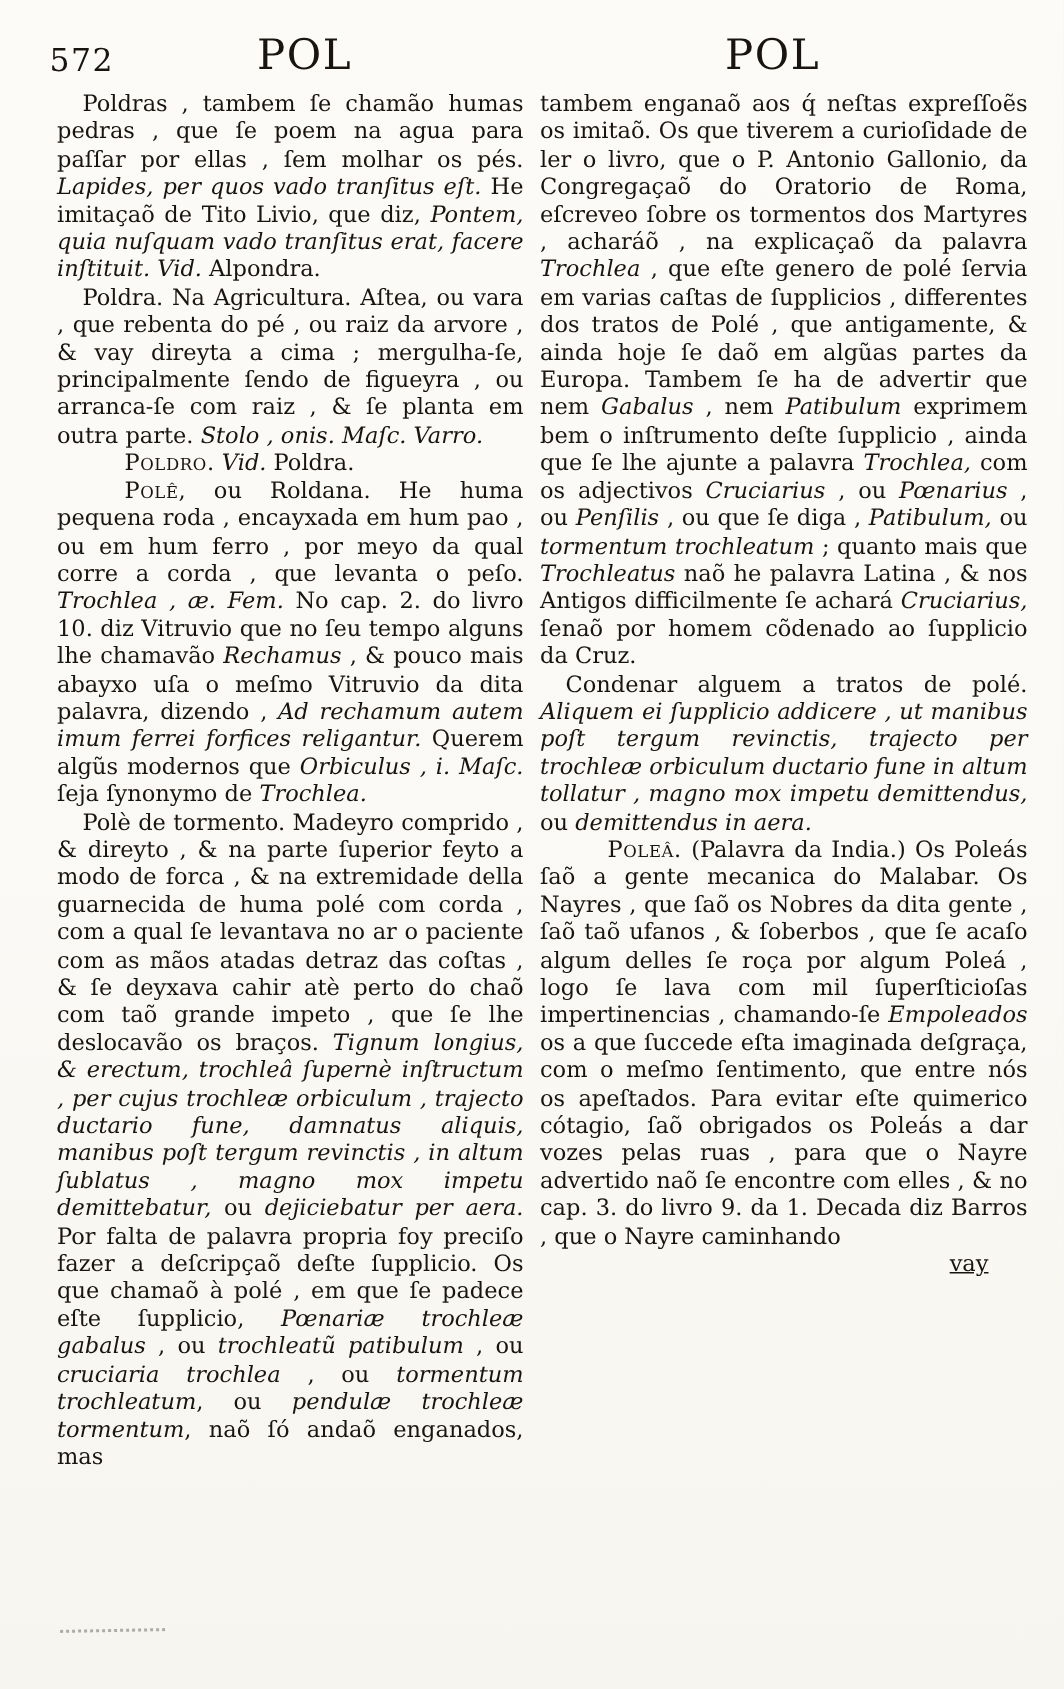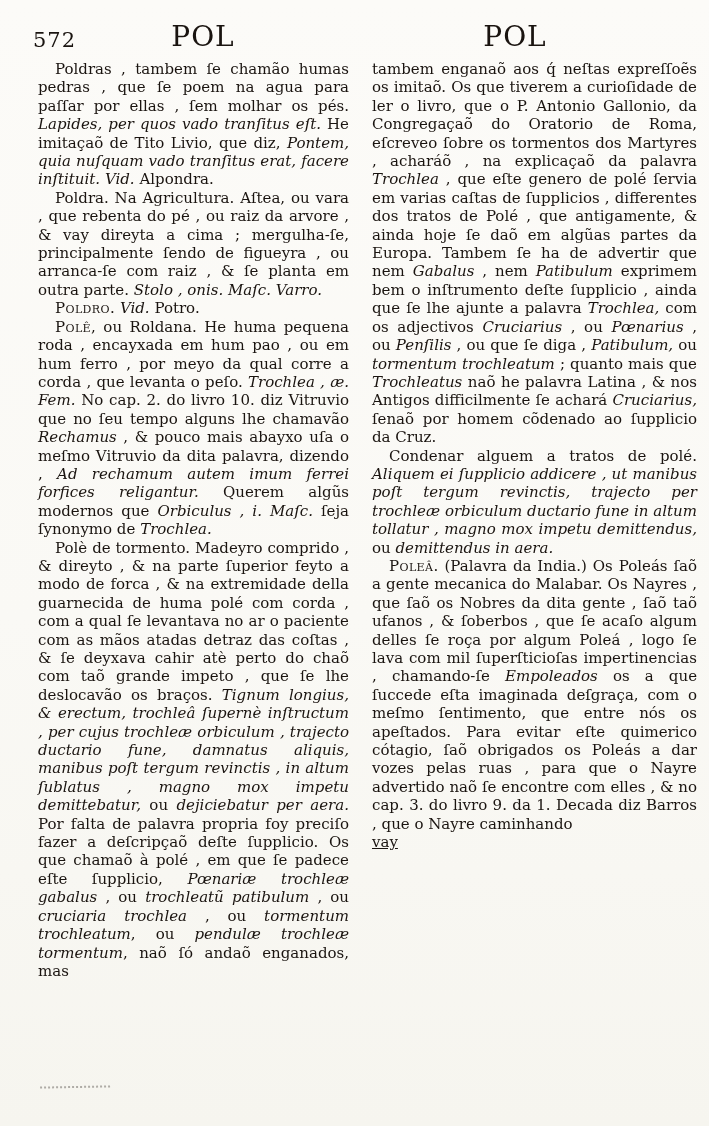--- a/index.html
+++ b/index.html
@@ -24,44 +24,44 @@
     font-size: 28px; font-weight: normal; text-align: center; letter-spacing: 1px;
   }
   #rhead-left  { left: 138px; }
   #rhead-right { left: 450px; }
   .col {
     position: absolute; top: 60px;
     font-size: 15px; line-height: 18.4px;
     text-align: justify; text-justify: inter-word;
   }
   #col-left  { left: 38px;  width: 311px; }
-  #col-right { left: 372px; width: 325px; }
+  #col-right { left: 360px; width: 325px; }
   p.para { margin: 0; text-indent: 17px; }
   p.para.noindent { text-indent: 0; }
   .it { font-style: italic; }
-  .sc { font-variant: small-caps; letter-spacing: 0.4px; }
-  .catchword { text-align: left; margin-top: 1px; padding-right: 26px; text-decoration: underline; }
+  .sc { font-variant: small-caps; letter-spacing: 0.4px; margin-left: 28px; }
+  .catchword { text-align: right; margin-top: 1px; padding-right: 26px; text-decoration: underline; }
   .smudge {
     position: absolute; left: 40px; top: 1078px; width: 70px; height: 8px;
     border-bottom: 2px dotted rgba(40,35,30,0.35);
     transform: rotate(-1deg);
   }
 </style>
 </head>
 <body>
 
 <div class="page">
   <div class="pagenum">572</div>
   <div class="rhead" id="rhead-left">POL</div>
   <div class="rhead" id="rhead-right">POL</div>
 
   <div class="col" id="col-left">
       <p class="para"><span class="rm">Poldras , tambem ſe chamão humas pedras , que ſe poem na agua para paſſar por ellas , ſem molhar os pés. </span><span class="it">Lapides, per quos vado tranſitus eſt.</span><span class="rm"> He imitaçaõ de Tito Livio, que diz, </span><span class="it">Pontem, quia nuſquam vado tranſitus erat, facere inſtituit. Vid.</span><span class="rm"> Alpondra.</span></p>
       <p class="para"><span class="rm">Poldra. Na Agricultura. Aſtea, ou vara , que rebenta do pé , ou raiz da arvore , &amp; vay direyta a cima ; mergulha-ſe, principalmente ſendo de figueyra , ou arranca-ſe com raiz , &amp; ſe planta em outra parte. </span><span class="it">Stolo , onis. Maſc. Varro.</span></p>
-      <p class="para"><span class="sc">Poldro.</span><span class="rm"> </span><span class="it">Vid.</span><span class="rm"> Potro.</span></p>
+      <p class="para"><span class="sc">Poldro.</span><span class="rm"> </span><span class="it">Vid.</span><span class="rm"> Poldra.</span></p>
       <p class="para"><span class="sc">Polê</span><span class="rm">, ou Roldana. He huma pequena roda , encayxada em hum pao , ou em hum ferro , por meyo da qual corre a corda , que levanta o peſo. </span><span class="it">Trochlea , æ. Fem.</span><span class="rm"> No cap. 2. do livro 10. diz Vitruvio que no ſeu tempo alguns lhe chamavão </span><span class="it">Rechamus</span><span class="rm"> , &amp; pouco mais abayxo uſa o meſmo Vitruvio da dita palavra, dizendo , </span><span class="it">Ad rechamum autem imum ferrei forfices religantur.</span><span class="rm"> Querem algũs modernos que </span><span class="it">Orbiculus , i. Maſc.</span><span class="rm"> ſeja ſynonymo de </span><span class="it">Trochlea.</span></p>
       <p class="para"><span class="rm">Polè de tormento. Madeyro comprido , &amp; direyto , &amp; na parte ſuperior feyto a modo de forca , &amp; na extremidade della guarnecida de huma polé com corda , com a qual ſe levantava no ar o paciente com as mãos atadas detraz das coſtas , &amp; ſe deyxava cahir atè perto do chaõ com taõ grande impeto , que ſe lhe deslocavão os braços. </span><span class="it">Tignum longius, &amp; erectum, trochleâ ſupernè inſtructum , per cujus trochleæ orbiculum , trajecto ductario fune, damnatus aliquis, manibus poſt tergum revinctis , in altum ſublatus , magno mox impetu demittebatur,</span><span class="rm"> ou </span><span class="it">dejiciebatur per aera.</span><span class="rm"> Por falta de palavra propria foy preciſo fazer a deſcripçaõ deſte ſupplicio. Os que chamaõ à polé , em que ſe padece eſte ſupplicio, </span><span class="it">Pœnariæ trochleæ gabalus</span><span class="rm"> , ou </span><span class="it">trochleatũ patibulum</span><span class="rm"> , ou </span><span class="it">cruciaria trochlea</span><span class="rm"> , ou </span><span class="it">tormentum trochleatum</span><span class="rm">, ou </span><span class="it">pendulæ trochleæ tormentum</span><span class="rm">, naõ ſó andaõ enganados, mas</span></p>
     </div>
 
   <div class="col" id="col-right">
 
   <p class="para noindent"><span class="rm">tambem enganaõ aos q́ neſtas expreſſoẽs os imitaõ. Os que tiverem a curioſidade de ler o livro, que o P. Antonio Gallonio, da Congregaçaõ do Oratorio de Roma, eſcreveo ſobre os tormentos dos Martyres , acharáõ , na explicaçaõ da palavra </span><span class="it">Trochlea</span><span class="rm"> , que eſte genero de polé ſervia em varias caſtas de ſupplicios , differentes dos tratos de Polé , que antigamente, &amp; ainda hoje ſe daõ em algũas partes da Europa. Tambem ſe ha de advertir que nem </span><span class="it">Gabalus</span><span class="rm"> , nem </span><span class="it">Patibulum</span><span class="rm"> exprimem bem o inſtrumento deſte ſupplicio , ainda que ſe lhe ajunte a palavra </span><span class="it">Trochlea,</span><span class="rm"> com os adjectivos </span><span class="it">Cruciarius</span><span class="rm"> , ou </span><span class="it">Pœnarius</span><span class="rm"> , ou </span><span class="it">Penſilis</span><span class="rm"> , ou que ſe diga , </span><span class="it">Patibulum,</span><span class="rm"> ou </span><span class="it">tormentum trochleatum</span><span class="rm"> ; quanto mais que </span><span class="it">Trochleatus</span><span class="rm"> naõ he palavra Latina , &amp; nos Antigos difficilmente ſe achará </span><span class="it">Cruciarius,</span><span class="rm"> ſenaõ por homem cõdenado ao ſupplicio da Cruz.</span></p>
       <p class="para"><span class="rm">Condenar alguem a tratos de polé. </span><span class="it">Aliquem ei ſupplicio addicere , ut manibus poſt tergum revinctis, trajecto per trochleæ orbiculum ductario fune in altum tollatur , magno mox impetu demittendus,</span><span class="rm"> ou </span><span class="it">demittendus in aera.</span></p>
       <p class="para"><span class="sc">Poleâ.</span><span class="rm"> (Palavra da India.) Os Poleás ſaõ a gente mecanica do Malabar. Os Nayres , que ſaõ os Nobres da dita gente , ſaõ taõ ufanos , &amp; ſoberbos , que ſe acaſo algum delles ſe roça por algum Poleá , logo ſe lava com mil ſuperſticioſas impertinencias , chamando-ſe </span><span class="it">Empoleados</span><span class="rm"> os a que ſuccede eſta imaginada deſgraça, com o meſmo ſentimento, que entre nós os apeſtados. Para evitar eſte quimerico cótagio, ſaõ obrigados os Poleás a dar vozes pelas ruas , para que o Nayre advertido naõ ſe encontre com elles , &amp; no cap. 3. do livro 9. da 1. Decada diz Barros , que o Nayre caminhando</span></p>
       <p class="para noindent catchword">vay</p>

